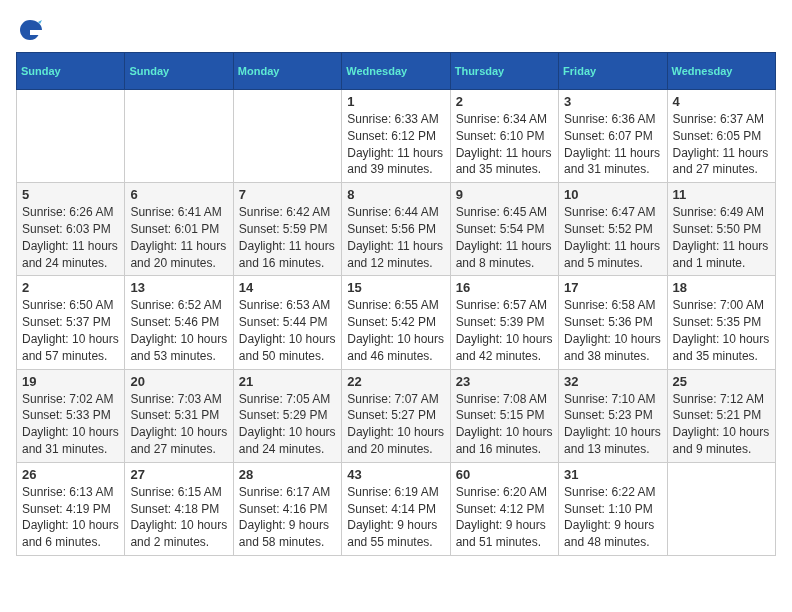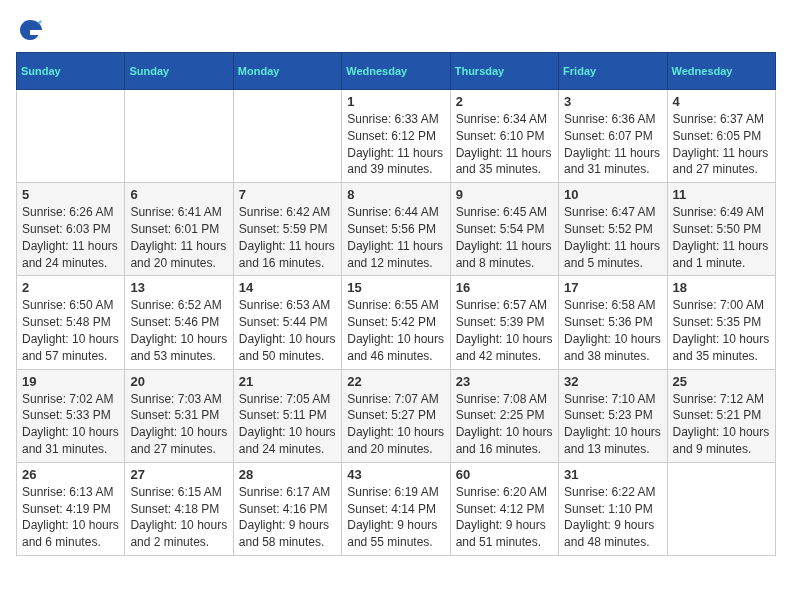--- a/index.html
+++ b/index.html
@@ -201,21 +201,21 @@
           <div class="day-info">Sunrise: 6:49 AM
 Sunset: 5:50 PM
 Daylight: 11 hours
 and 1 minute.</div>
         </td>
       </tr>
       <tr>
         <td>
           <span class="day-num">2</span>
           <div class="day-info">Sunrise: 6:50 AM
-Sunset: 5:48 PM
+Sunset: 5:37 PM
 Daylight: 10 hours
 and 57 minutes.</div>
         </td>
         <td>
           <span class="day-num">13</span>
           <div class="day-info">Sunrise: 6:52 AM
 Sunset: 5:46 PM
 Daylight: 10 hours
 and 53 minutes.</div>
         </td>
@@ -266,35 +266,35 @@
         <td>
           <span class="day-num">20</span>
           <div class="day-info">Sunrise: 7:03 AM
 Sunset: 5:31 PM
 Daylight: 10 hours
 and 27 minutes.</div>
         </td>
         <td>
           <span class="day-num">21</span>
           <div class="day-info">Sunrise: 7:05 AM
-Sunset: 5:11 PM
+Sunset: 5:29 PM
 Daylight: 10 hours
 and 24 minutes.</div>
         </td>
         <td>
           <span class="day-num">22</span>
           <div class="day-info">Sunrise: 7:07 AM
 Sunset: 5:27 PM
 Daylight: 10 hours
 and 20 minutes.</div>
         </td>
         <td>
           <span class="day-num">23</span>
           <div class="day-info">Sunrise: 7:08 AM
-Sunset: 2:25 PM
+Sunset: 5:15 PM
 Daylight: 10 hours
 and 16 minutes.</div>
         </td>
         <td>
           <span class="day-num">32</span>
           <div class="day-info">Sunrise: 7:10 AM
 Sunset: 5:23 PM
 Daylight: 10 hours
 and 13 minutes.</div>
         </td>

